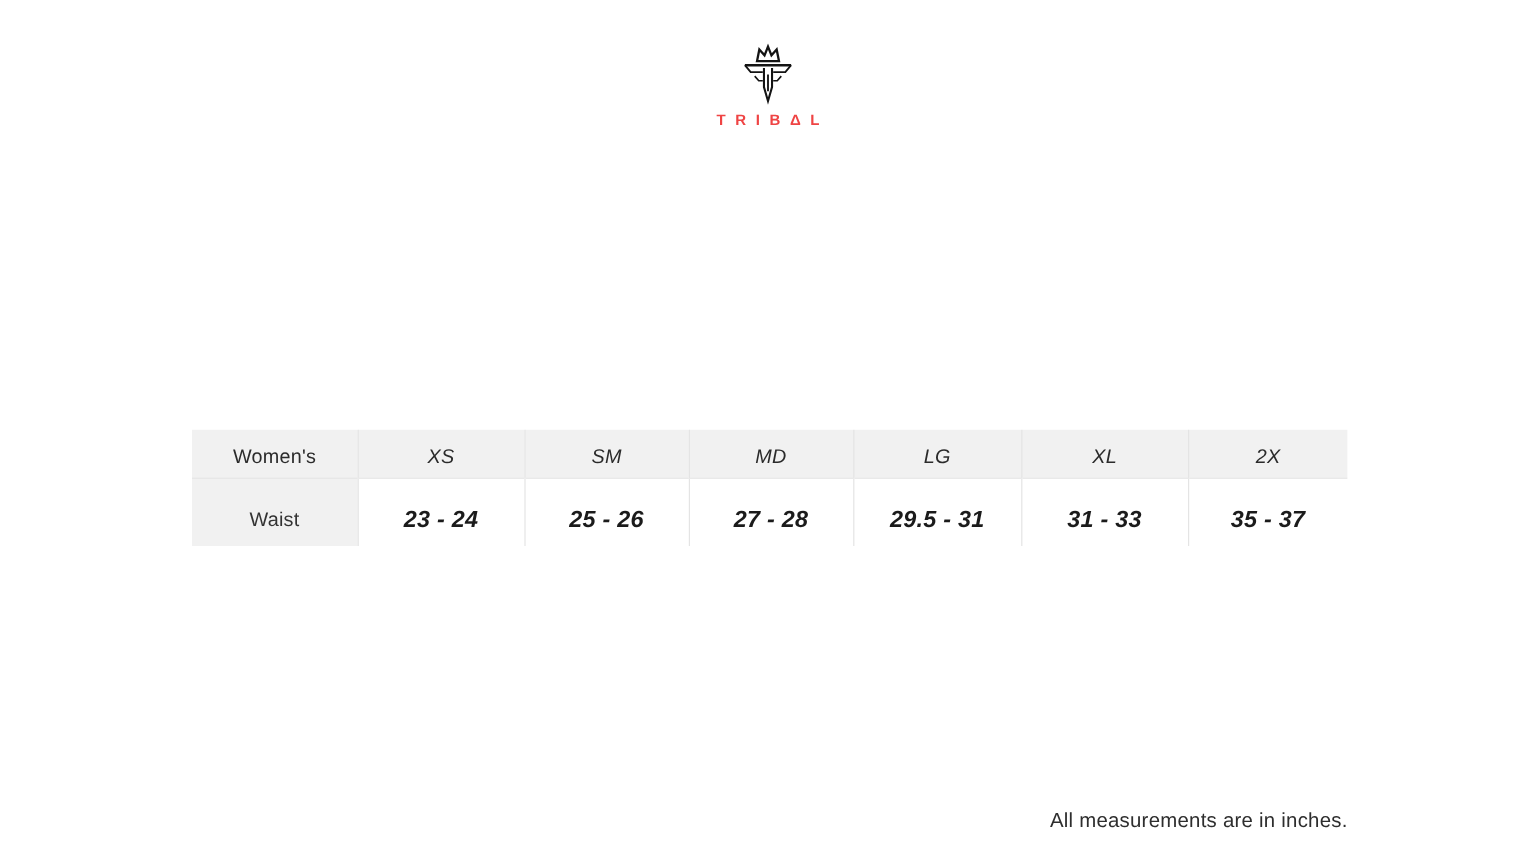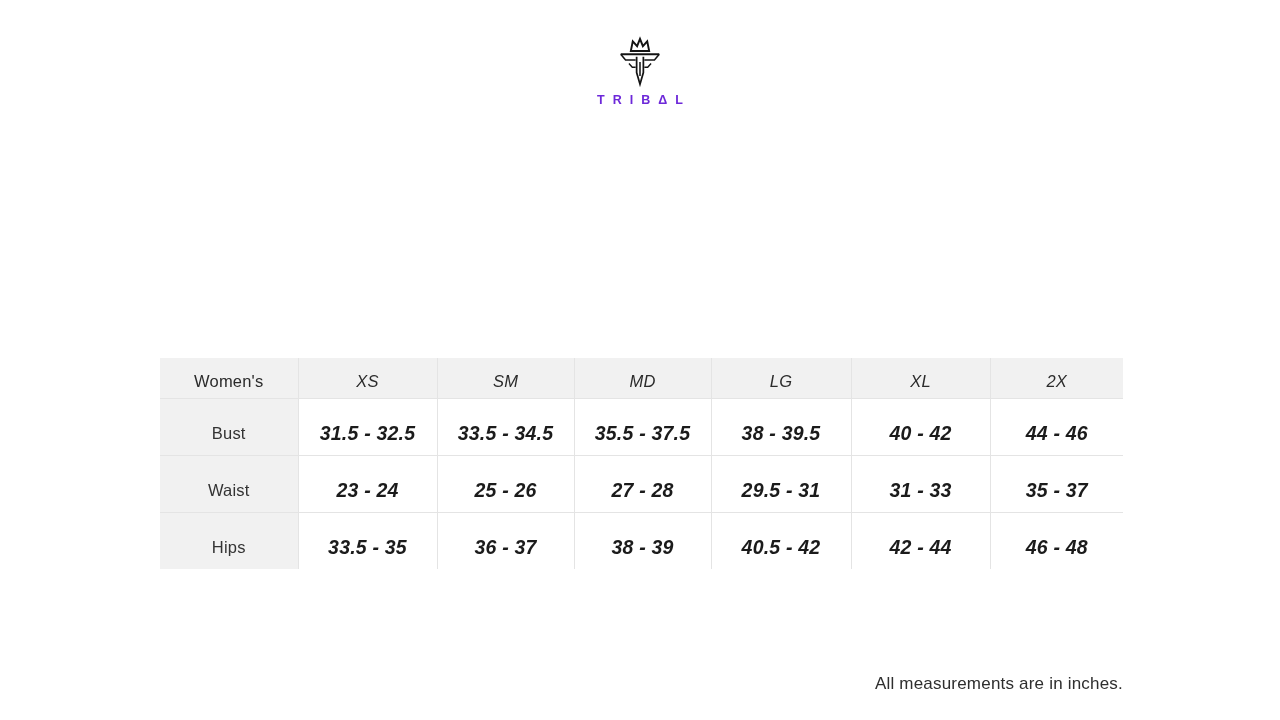--- a/index.html
+++ b/index.html
@@ -17,21 +17,21 @@
     -webkit-font-smoothing:antialiased;
   }
   
   .brand{
     position:absolute;top:36px;left:0;width:100%;
     display:flex;flex-direction:column;align-items:center;
   }
   .brand svg{display:block;}
   .wordmark{
     margin-top:5px;margin-left:8px; 
-    font-size:12.5px;font-weight:700;letter-spacing:8px;color:#6d28d9;text-align:right;
+    font-size:12.5px;font-weight:700;letter-spacing:8px;color:#ef4444;text-align:right;
   }
   
   .chart-wrap{
     position:absolute;left:160px;top:358px;width:963px;height:267px;overflow:hidden;
   }
   table{border-collapse:collapse;table-layout:fixed;width:963px;}
   thead tr{height:40px;}
   tbody tr{height:57px;}
   th,td{vertical-align:middle;text-align:center;padding:0;}
   thead th{
@@ -97,45 +97,27 @@
             <th>XS</th>
             <th>SM</th>
             <th>MD</th>
             <th>LG</th>
             <th>XL</th>
             <th>2X</th>
           </tr>
       </thead>
       <tbody id="body-rows">
           <tr>
-            <th class="rowlabel">Bust</th>
-            <td>31.5 - 32.5</td>
-            <td>33.5 - 34.5</td>
-            <td>35.5 - 37.5</td>
-            <td>38 - 39.5</td>
-            <td>40 - 42</td>
-            <td>44 - 46</td>
-          </tr>
-          <tr>
             <th class="rowlabel">Waist</th>
             <td>23 - 24</td>
             <td>25 - 26</td>
             <td>27 - 28</td>
             <td>29.5 - 31</td>
             <td>31 - 33</td>
             <td>35 - 37</td>
-          </tr>
-          <tr>
-            <th class="rowlabel">Hips</th>
-            <td>33.5 - 35</td>
-            <td>36 - 37</td>
-            <td>38 - 39</td>
-            <td>40.5 - 42</td>
-            <td>42 - 44</td>
-            <td>46 - 48</td>
           </tr>
         </tbody>
     </table>
   </div>
 
   <div class="footnote">All measurements are in inches.</div>
 
 </div>
 
 </body></html>

